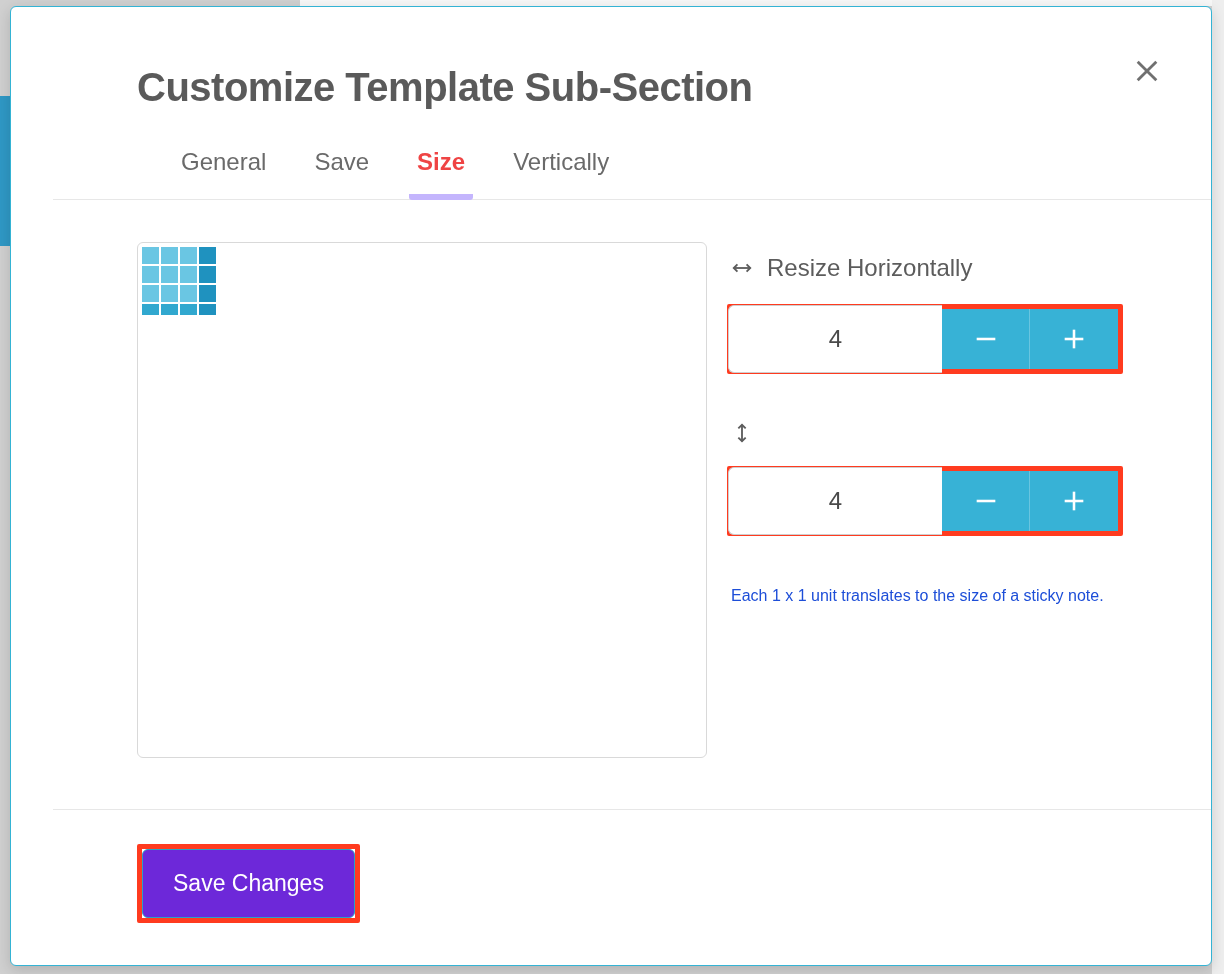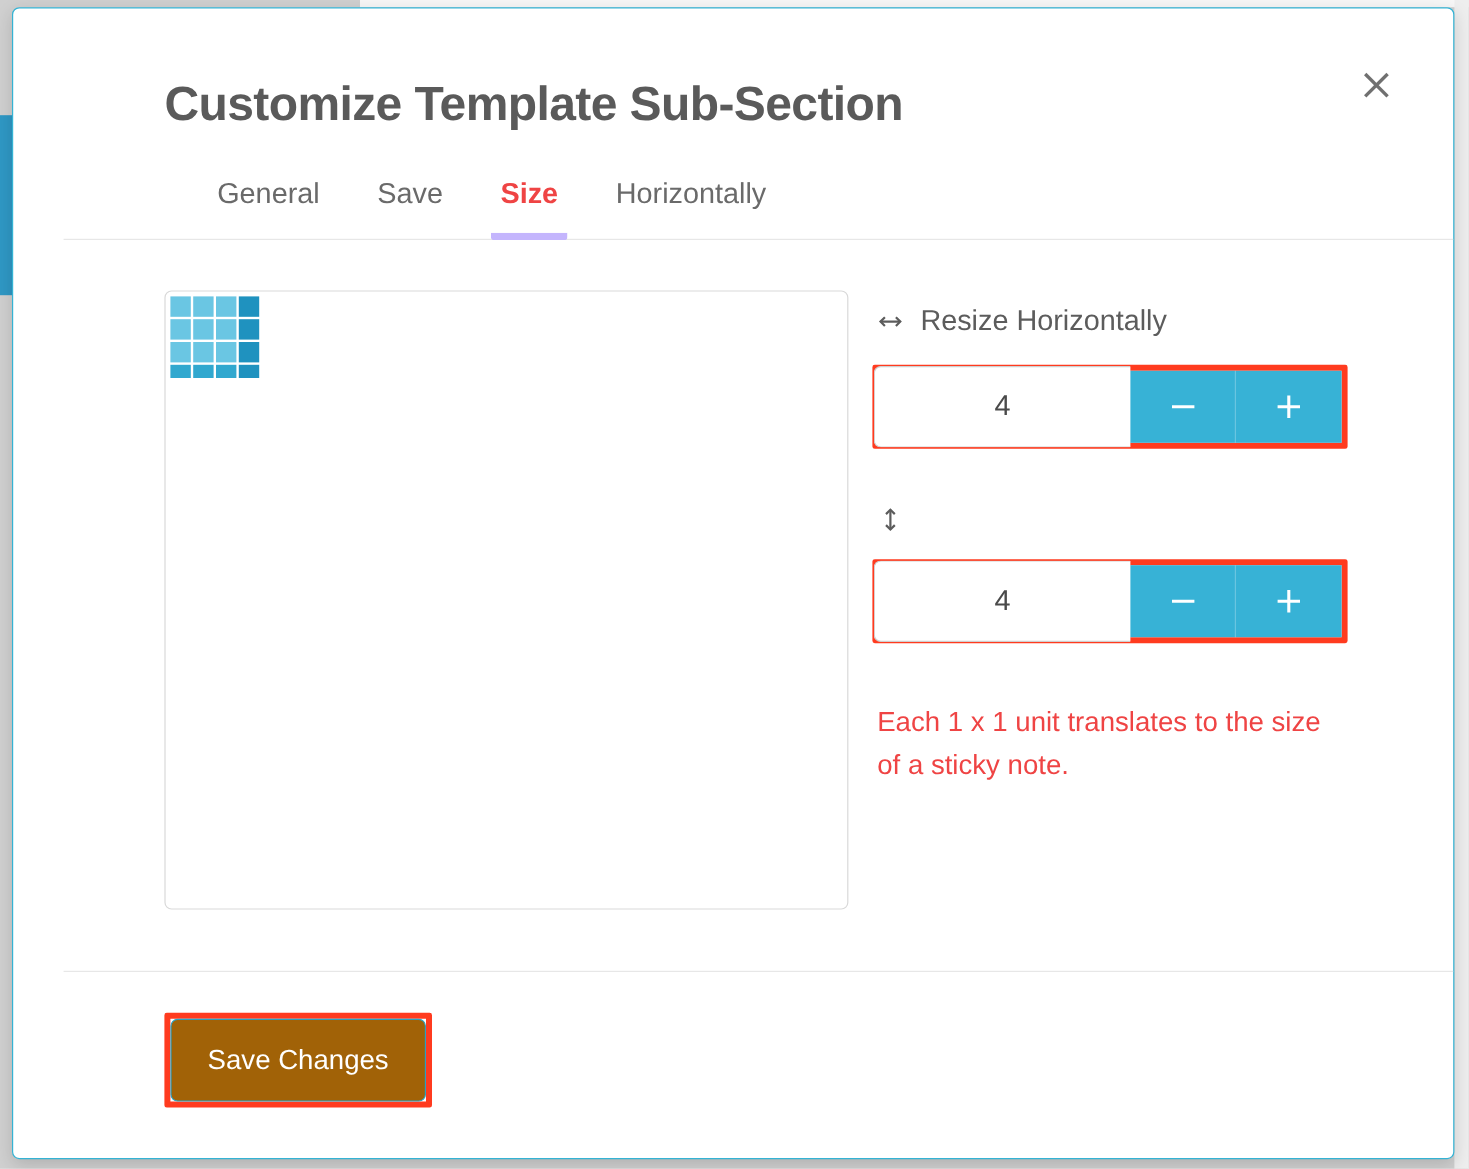--- a/index.html
+++ b/index.html
@@ -137,41 +137,41 @@
     border: none;
     display: flex;
     align-items: center;
     justify-content: center;
     cursor: pointer;
   }
   .stepper-btn.dec { border-right: 1px solid rgba(255,255,255,0.25); }
   .stepper-btn svg { width: 28px; height: 28px; stroke: #ffffff; stroke-width: 2.2; }
 
   .help-text {
-    font-size: 23px;
-    color: #ef4444;
+    font-size: 16px;
+    color: #1d4ed8;
     line-height: 1.55;
     margin-bottom: 30px;
     max-width: 380px;
   }
   .size-line { font-size: 23px; color: #545454; }
   .size-line b { font-weight: 700; }
 
   .modal-footer {
     border-top: 1px solid #e7e7e7;
     padding: 34px 84px 42px 84px;
   }
   .save-wrap {
     display: inline-block;
     border: 5px solid #ff3b1f;
     border-radius: 2px;
     padding: 0;
   }
   .save-btn {
-    background: #a16207;
+    background: #6d28d9;
     color: #ffffff;
     font-size: 23px;
     border: 1px solid #2aa1c2;
     border-radius: 6px;
     padding: 20px 30px;
     cursor: pointer;
     margin: 0;
   }
 </style>
 </head>
@@ -190,21 +190,21 @@
         <line x1="4" y1="4" x2="20" y2="20"></line>
           <line x1="20" y1="4" x2="4" y2="20"></line>
       </svg>
     </button>
   </div>
 
   <div class="tabs">
     <div class="tab">General</div>
     <div class="tab">Save</div>
     <div class="tab active">Size</div>
-    <div class="tab">Horizontally</div>
+    <div class="tab">Vertically</div>
   </div>
 
   <div class="modal-body">
 
     <div class="preview-box">
       <div class="grid-preview">
         <div class="cell"></div>
         <div class="cell"></div>
         <div class="cell"></div>
         <div class="cell edge-r"></div>

